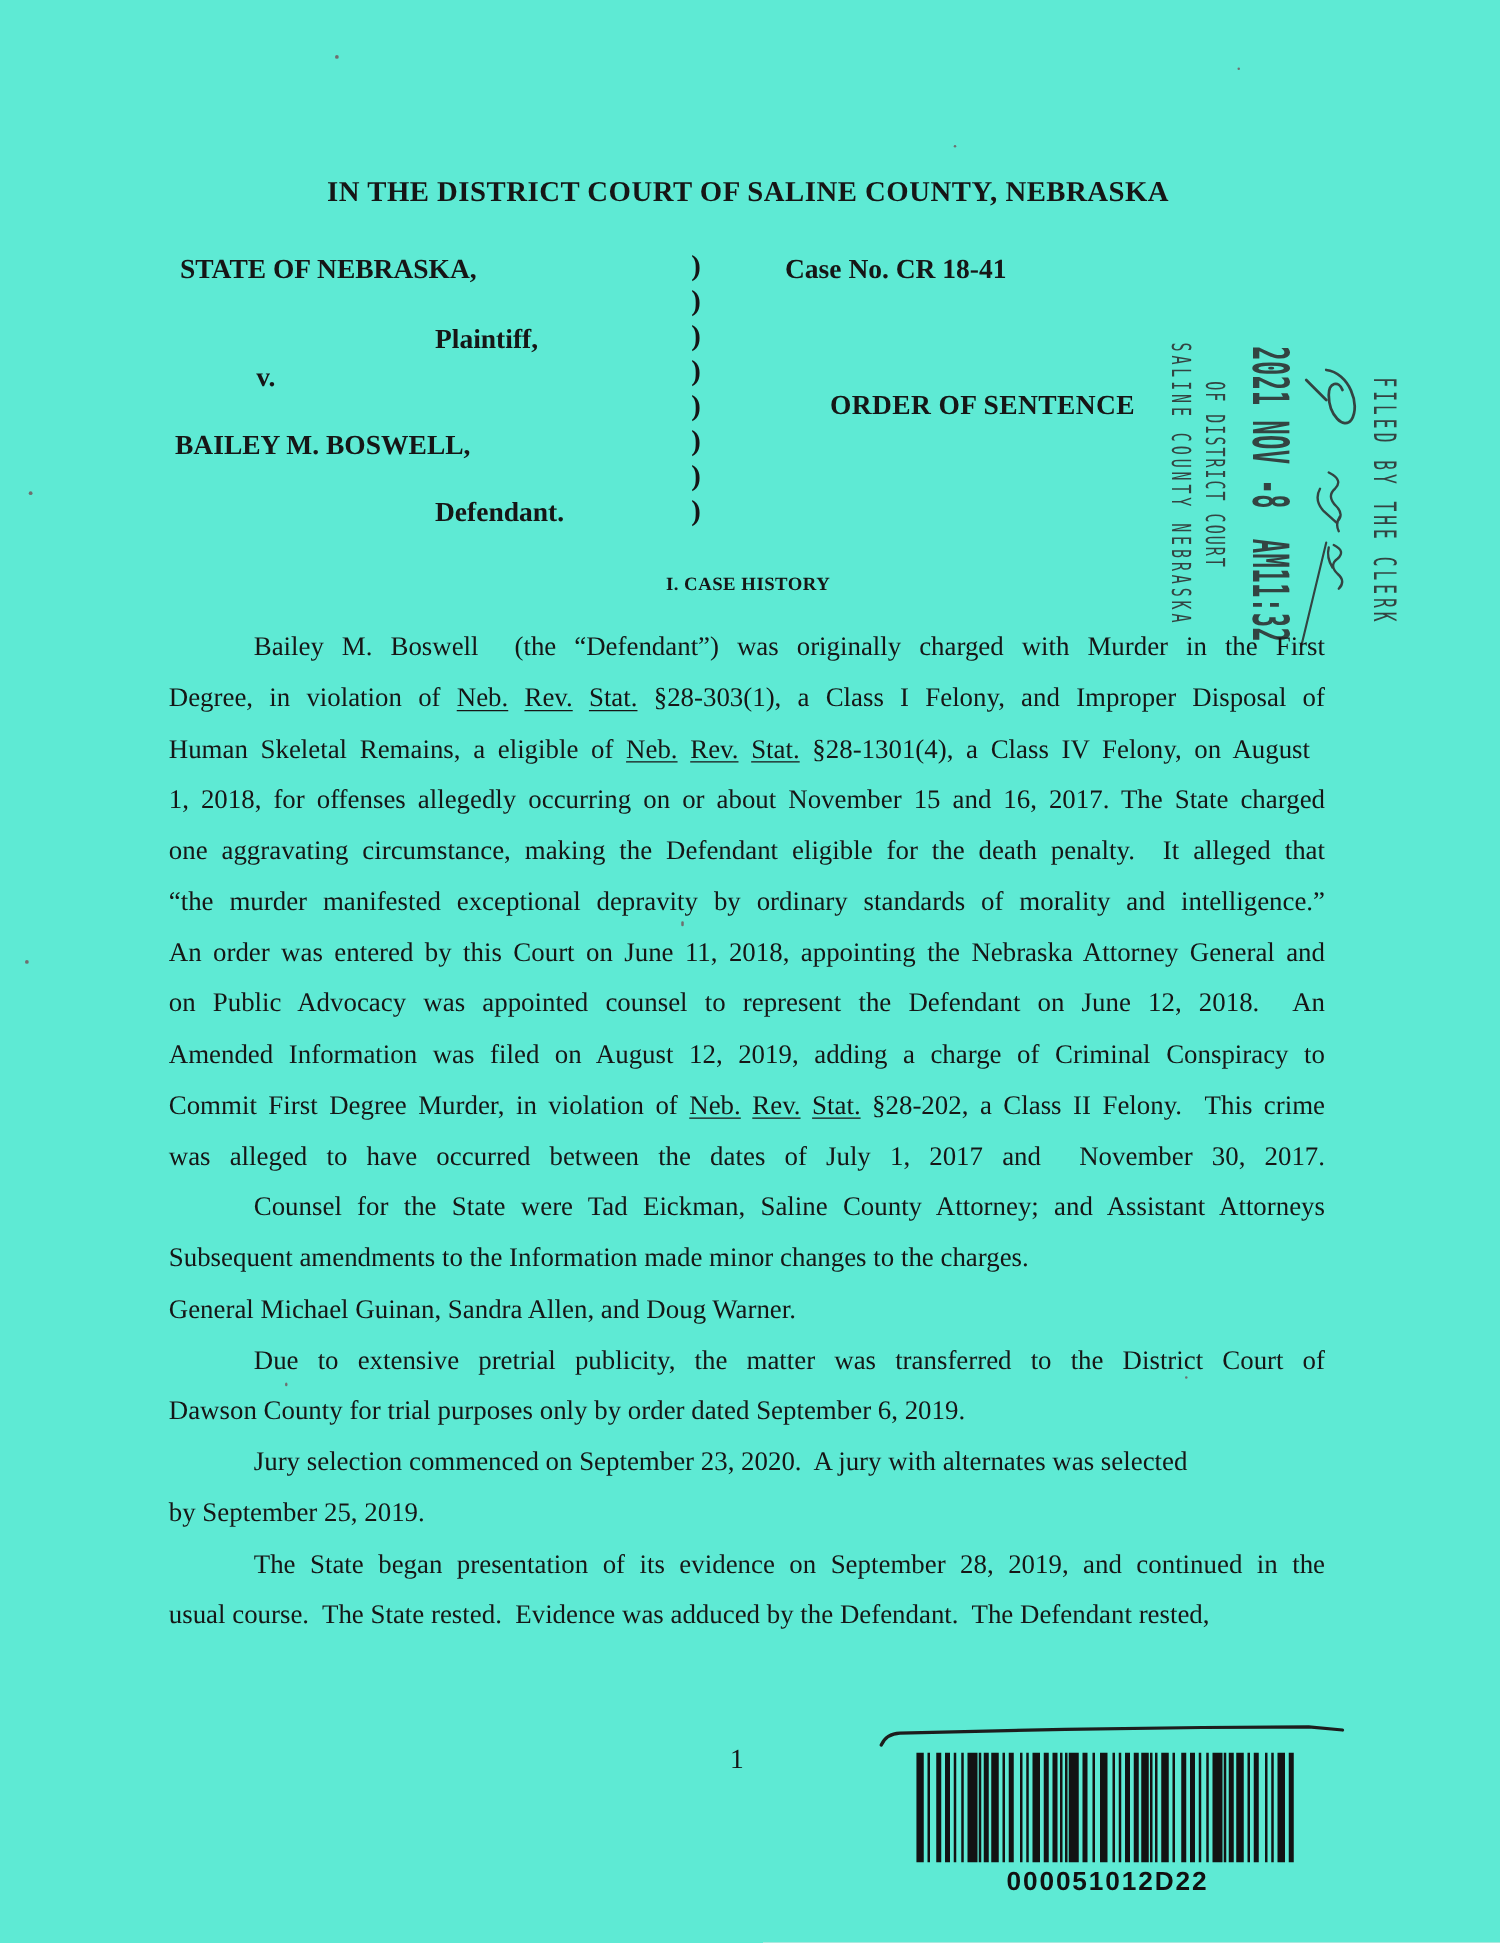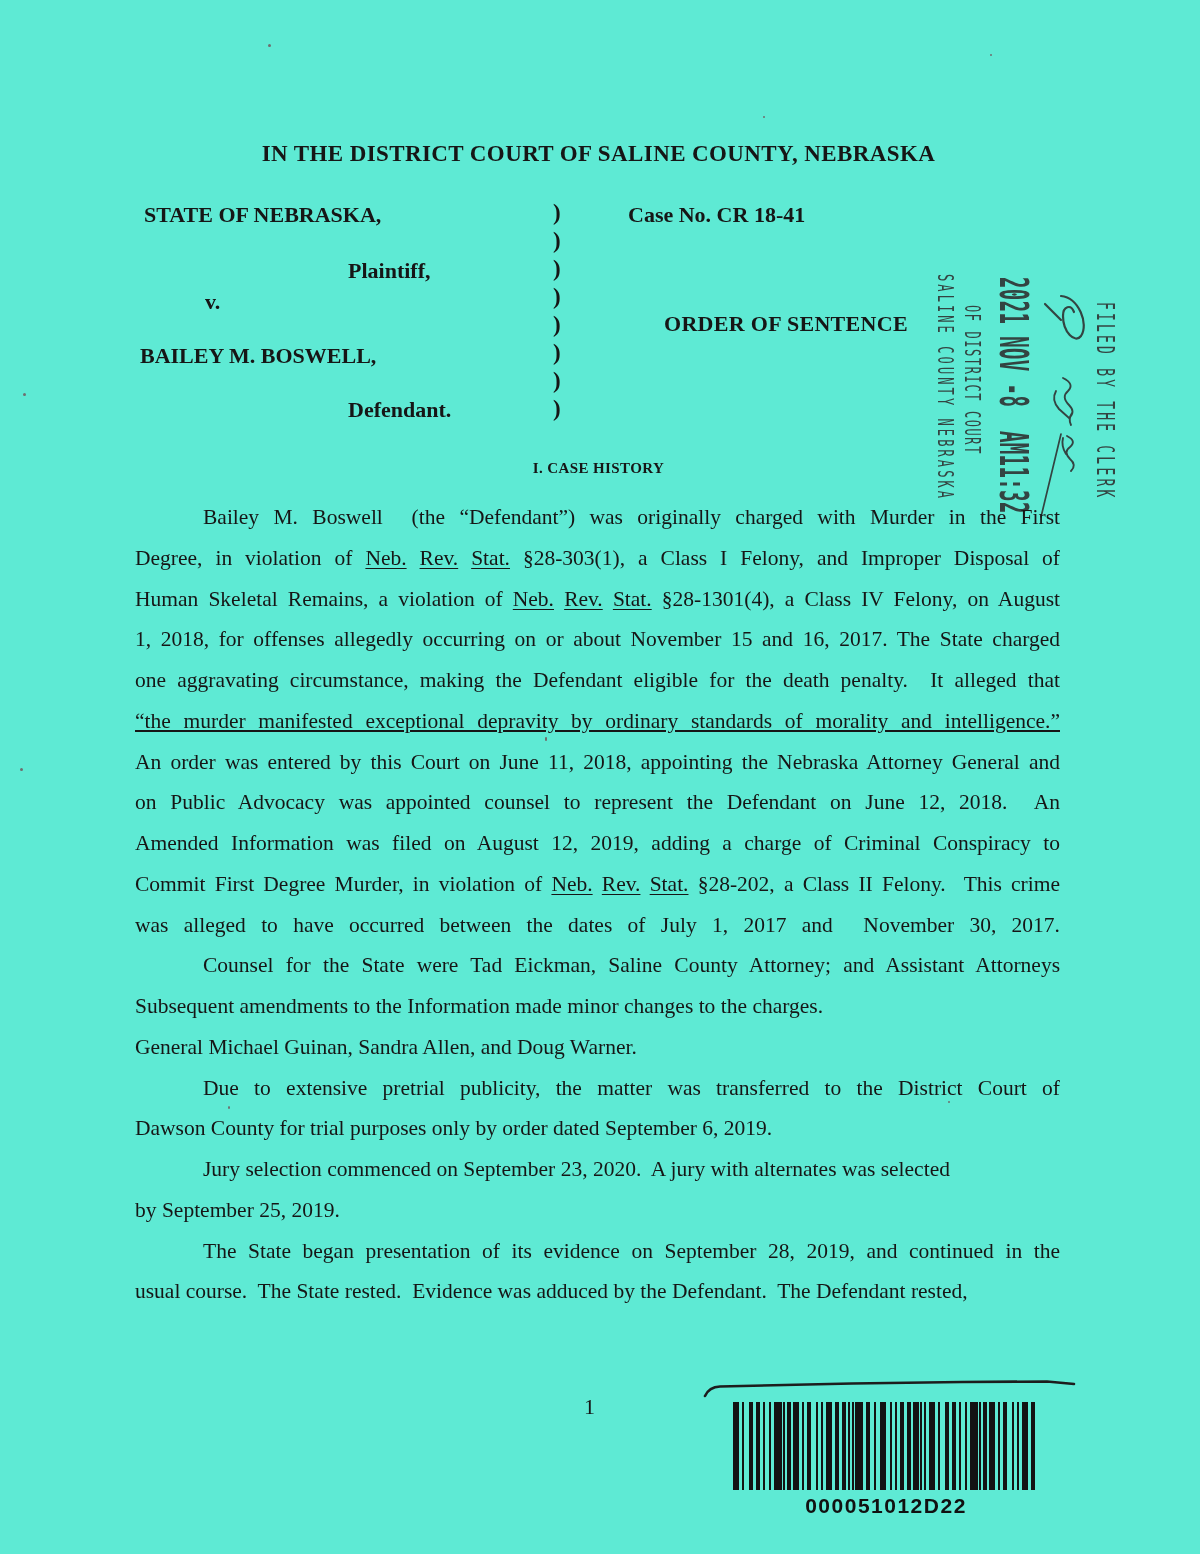--- a/index.html
+++ b/index.html
@@ -94,24 +94,24 @@
     </svg>
     <div class="s-line s-date">2021 NOV -8  AM11:32</div>
     <div class="s-line s-court">OF DISTRICT COURT</div>
     <div class="s-line s-county">SALINE COUNTY NEBRASKA</div>
   </div>
 
   <div class="heading">I. CASE HISTORY</div>
   <div class="body-text" id="body-text">
       <div class="line ind j" style="word-spacing: 9.0012px;"><span><span>Bailey M. Boswell  (the “Defendant”) was originally charged with Murder in the First</span></span></div>
       <div class="line j" style="word-spacing: 7.59375px;"><span><span>Degree, in violation of </span><span class="u">Neb.</span><span> </span><span class="u">Rev.</span><span> </span><span class="u">Stat.</span><span> §28-303(1), a Class I Felony, and Improper Disposal of</span></span></div>
-      <div class="line j" style="word-spacing: 4.74896px;"><span><span>Human Skeletal Remains, a violation of </span><span class="u">Neb.</span><span> </span><span class="u">Rev.</span><span> </span><span class="u">Stat.</span><span> §28-1301(4), a Class IV Felony, on August</span></span></div>
+      <div class="line j" style="word-spacing: 4.74896px;"><span><span>Human Skeletal Remains, a eligible of </span><span class="u">Neb.</span><span> </span><span class="u">Rev.</span><span> </span><span class="u">Stat.</span><span> §28-1301(4), a Class IV Felony, on August</span></span></div>
       <div class="line j" style="word-spacing: 4.22559px;"><span><span>1, 2018, for offenses allegedly occurring on or about November 15 and 16, 2017. The State charged</span></span></div>
       <div class="line j" style="word-spacing: 5.78906px;"><span><span>one aggravating circumstance, making the Defendant eligible for the death penalty.  It alleged that</span></span></div>
-      <div class="line j" style="word-spacing: 7.34801px; text-decoration: underline;"><span><span>“the murder manifested exceptional depravity by ordinary standards of morality and intelligence.”</span></span></div>
+      <div class="line j" style="word-spacing: 7.34801px;"><span><span>“the murder manifested exceptional depravity by ordinary standards of morality and intelligence.”</span></span></div>
       <div class="line j" style="word-spacing: 3.75195px;"><span><span>An order was entered by this Court on June 11, 2018, appointing the Nebraska Attorney General and</span></span></div>
       <div class="line j" style="word-spacing: 8.36667px; text-align: right;"><span><span>on Public Advocacy was appointed counsel to represent the Defendant on June 12, 2018.  An</span></span></div>
       <div class="line j" style="word-spacing: 7.07143px;"><span><span>Amended Information was filed on August 12, 2019, adding a charge of Criminal Conspiracy to</span></span></div>
       <div class="line j" style="word-spacing: 3.82077px;"><span><span>Commit First Degree Murder, in violation of </span><span class="u">Neb.</span><span> </span><span class="u">Rev.</span><span> </span><span class="u">Stat.</span><span> §28-202, a Class II Felony.  This crime</span></span></div>
       <div class="line j" style="word-spacing: 9.93652px;"><span><span>was alleged to have occurred between the dates of July 1, 2017 and  November 30, 2017.</span></span></div>
       <div class="line ind j" style="word-spacing: 6.83594px;"><span><span>Counsel for the State were Tad Eickman, Saline County Attorney; and Assistant Attorneys</span></span></div>
       <div class="line end"><span><span>Subsequent amendments to the Information made minor changes to the charges.</span></span></div>
       <div class="line end"><span><span>General Michael Guinan, Sandra Allen, and Doug Warner.</span></span></div>
       <div class="line ind j" style="word-spacing: 9.90865px;"><span><span>Due to extensive pretrial publicity, the matter was transferred to the District Court of</span></span></div>
       <div class="line end"><span><span>Dawson County for trial purposes only by order dated September 6, 2019.</span></span></div>

